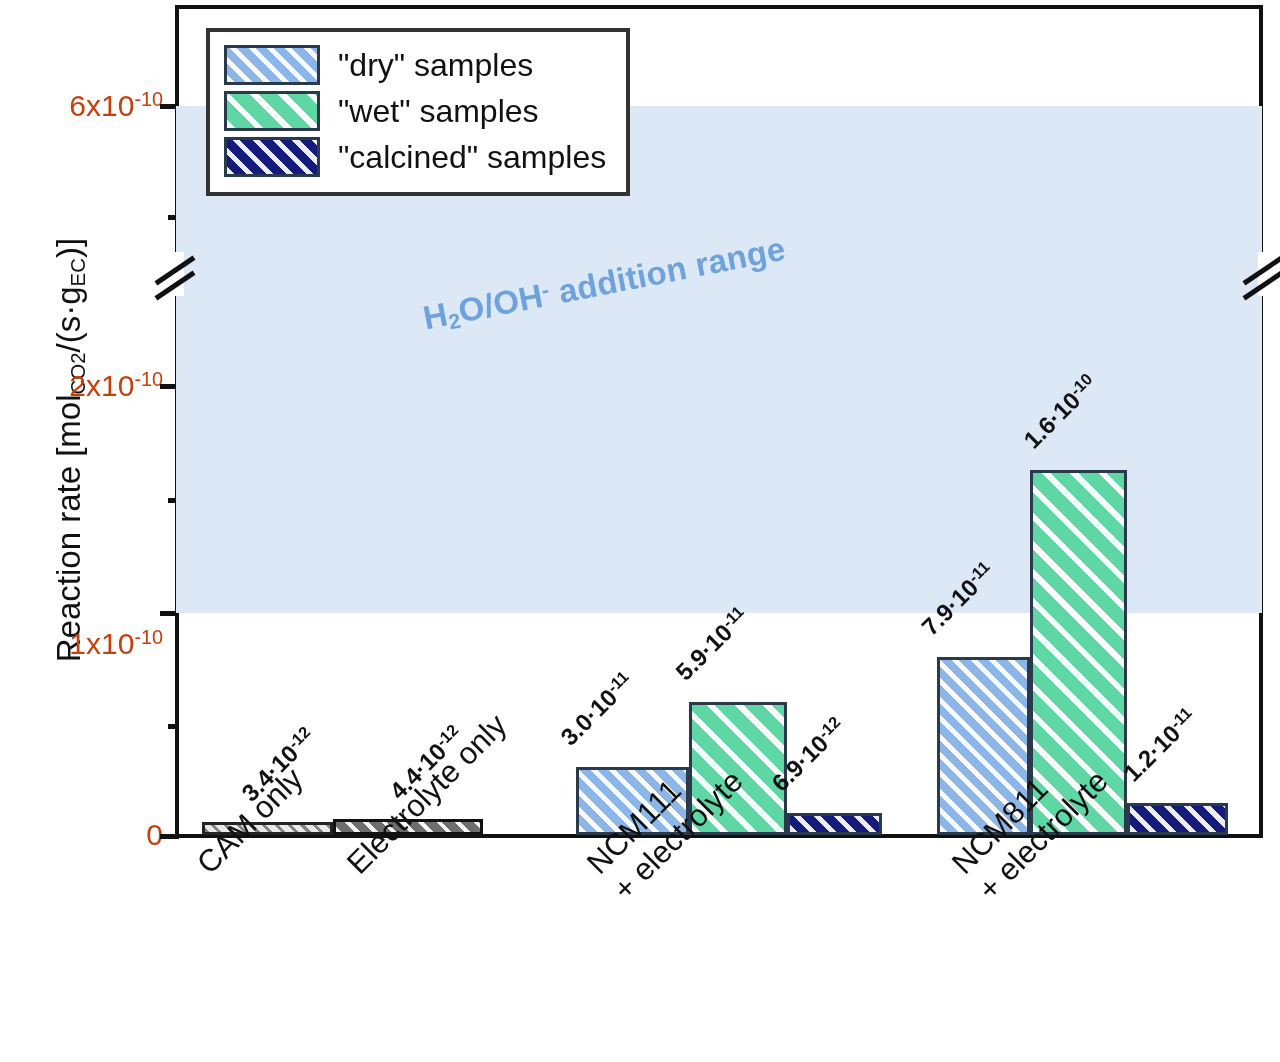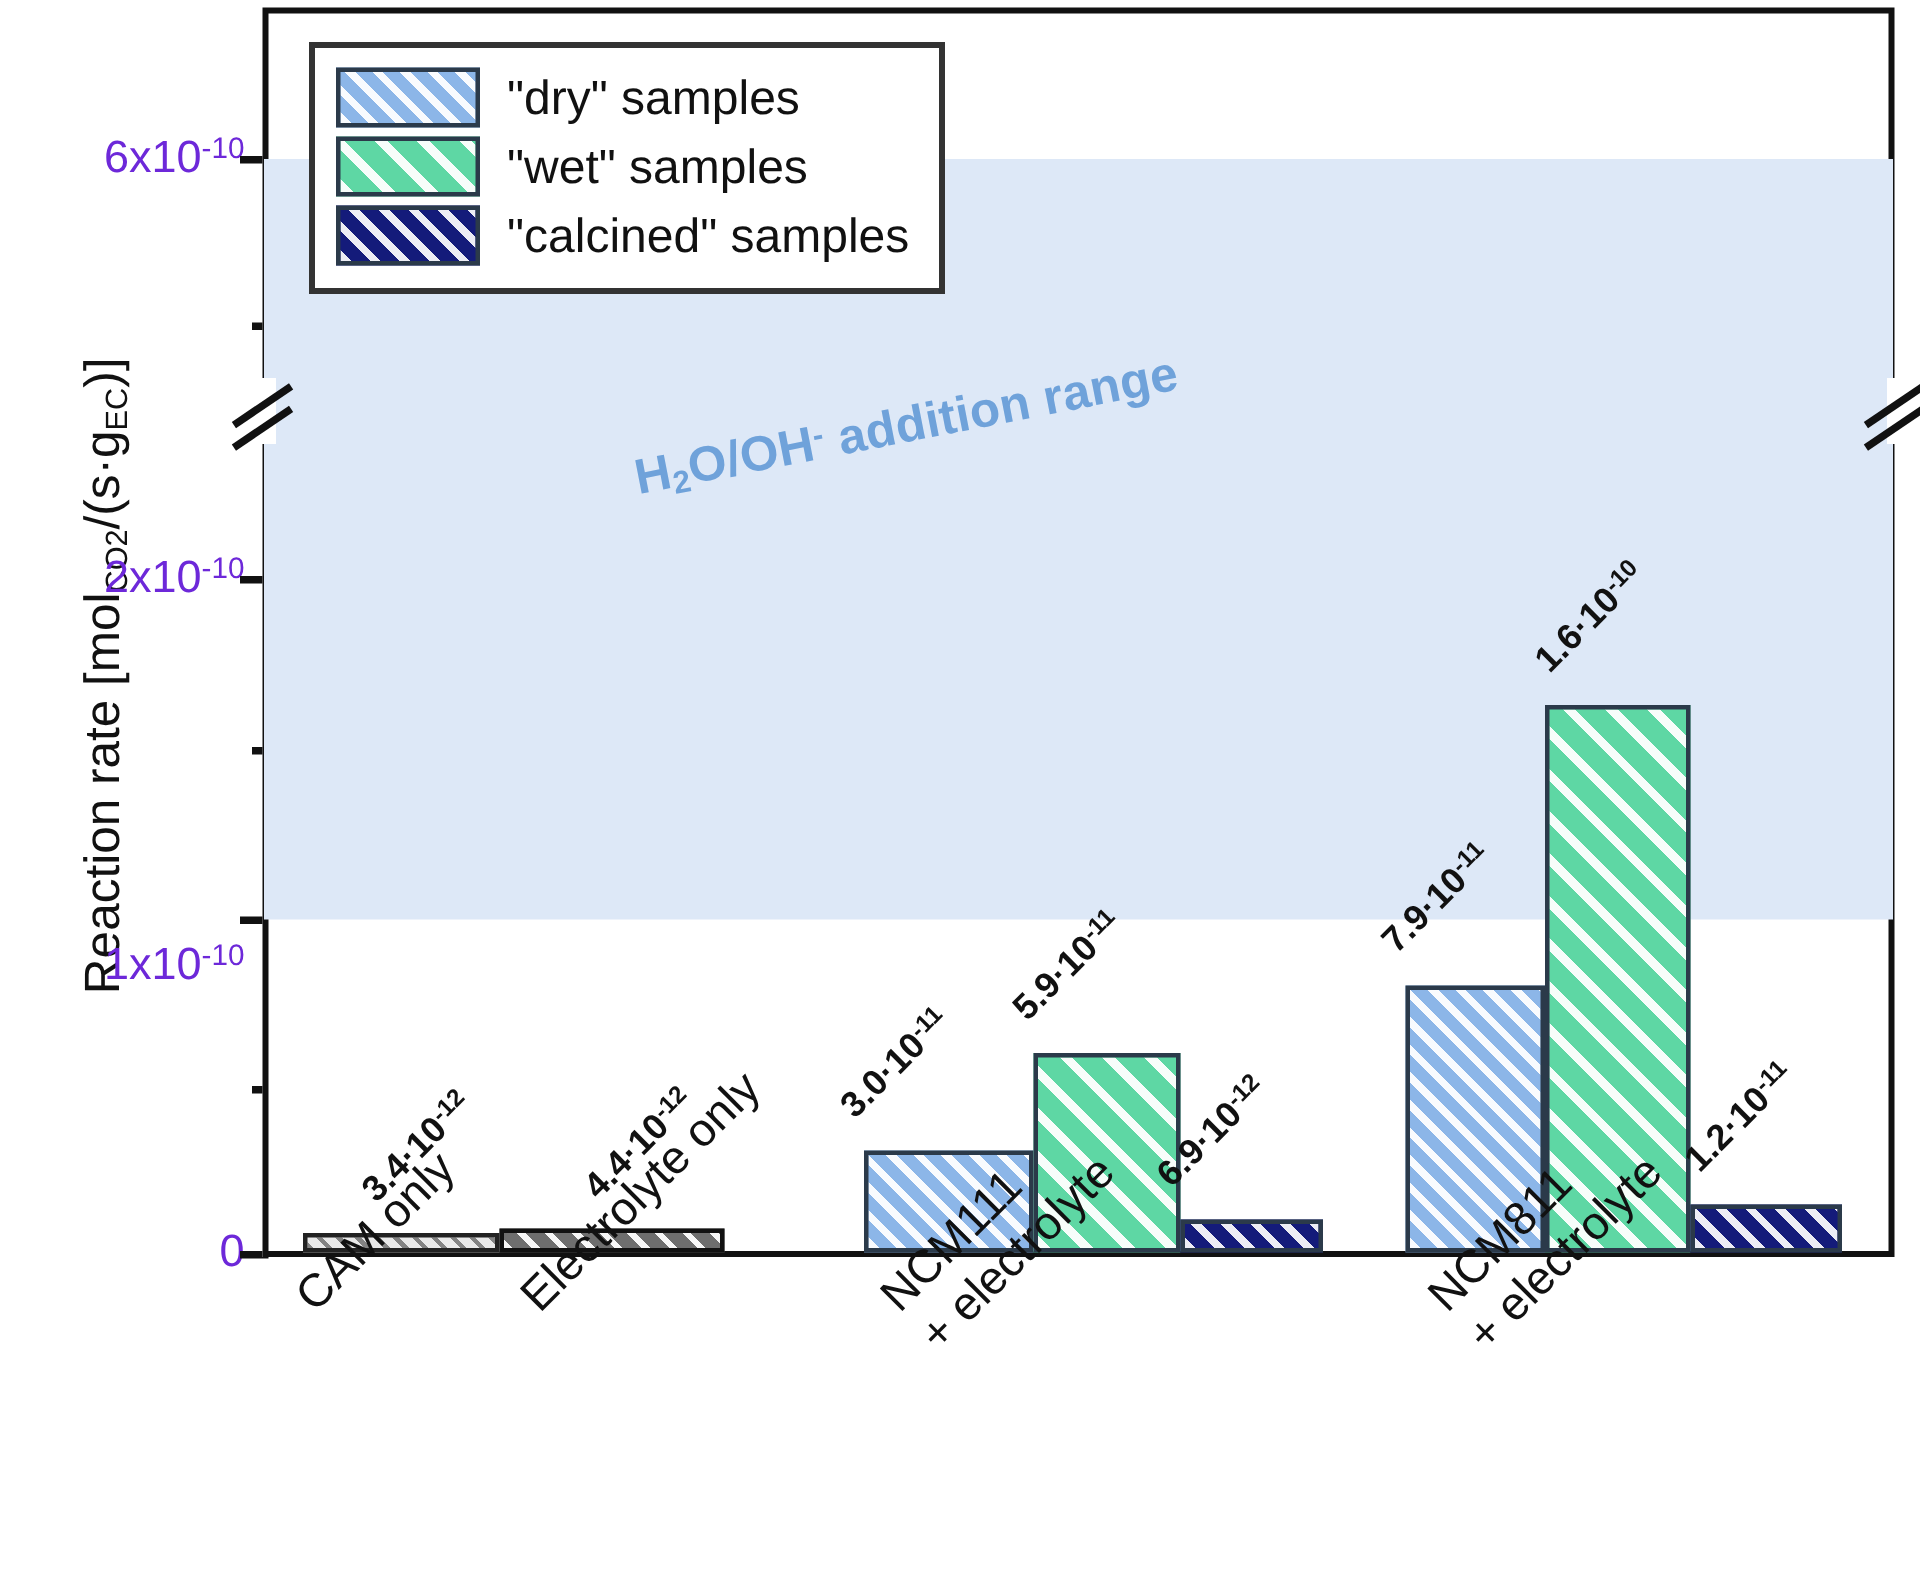--- a/index.html
+++ b/index.html
@@ -22,21 +22,21 @@
     color:#6fa2da;font-size:33px;font-weight:bold;white-space:nowrap;
     letter-spacing:.2px;
   }
   #shade-label sub{font-size:.64em;vertical-align:-.22em;}
   #shade-label sup{font-size:.64em;vertical-align:.42em;}
 
   
   .ytick{position:absolute;left:160px;width:19px;height:5px;background:#111;}
   .ytick.minor{left:168px;width:11px;height:5px;}
   .ylabel{
-    position:absolute;right:1117px;color:#6d28d9;font-size:30px;white-space:nowrap;
+    position:absolute;right:1117px;color:#c2410c;font-size:30px;white-space:nowrap;
     text-align:right;font-weight:400;
   }
   .ylabel sup{font-size:.66em;vertical-align:.48em;}
 
   #axis-title{
     position:absolute;left:-310px;top:430px;width:760px;
     transform:rotate(-90deg);text-align:center;
     font-size:33px;color:#111;white-space:nowrap;
   }
   #axis-title sub{font-size:.62em;vertical-align:-.25em;}

